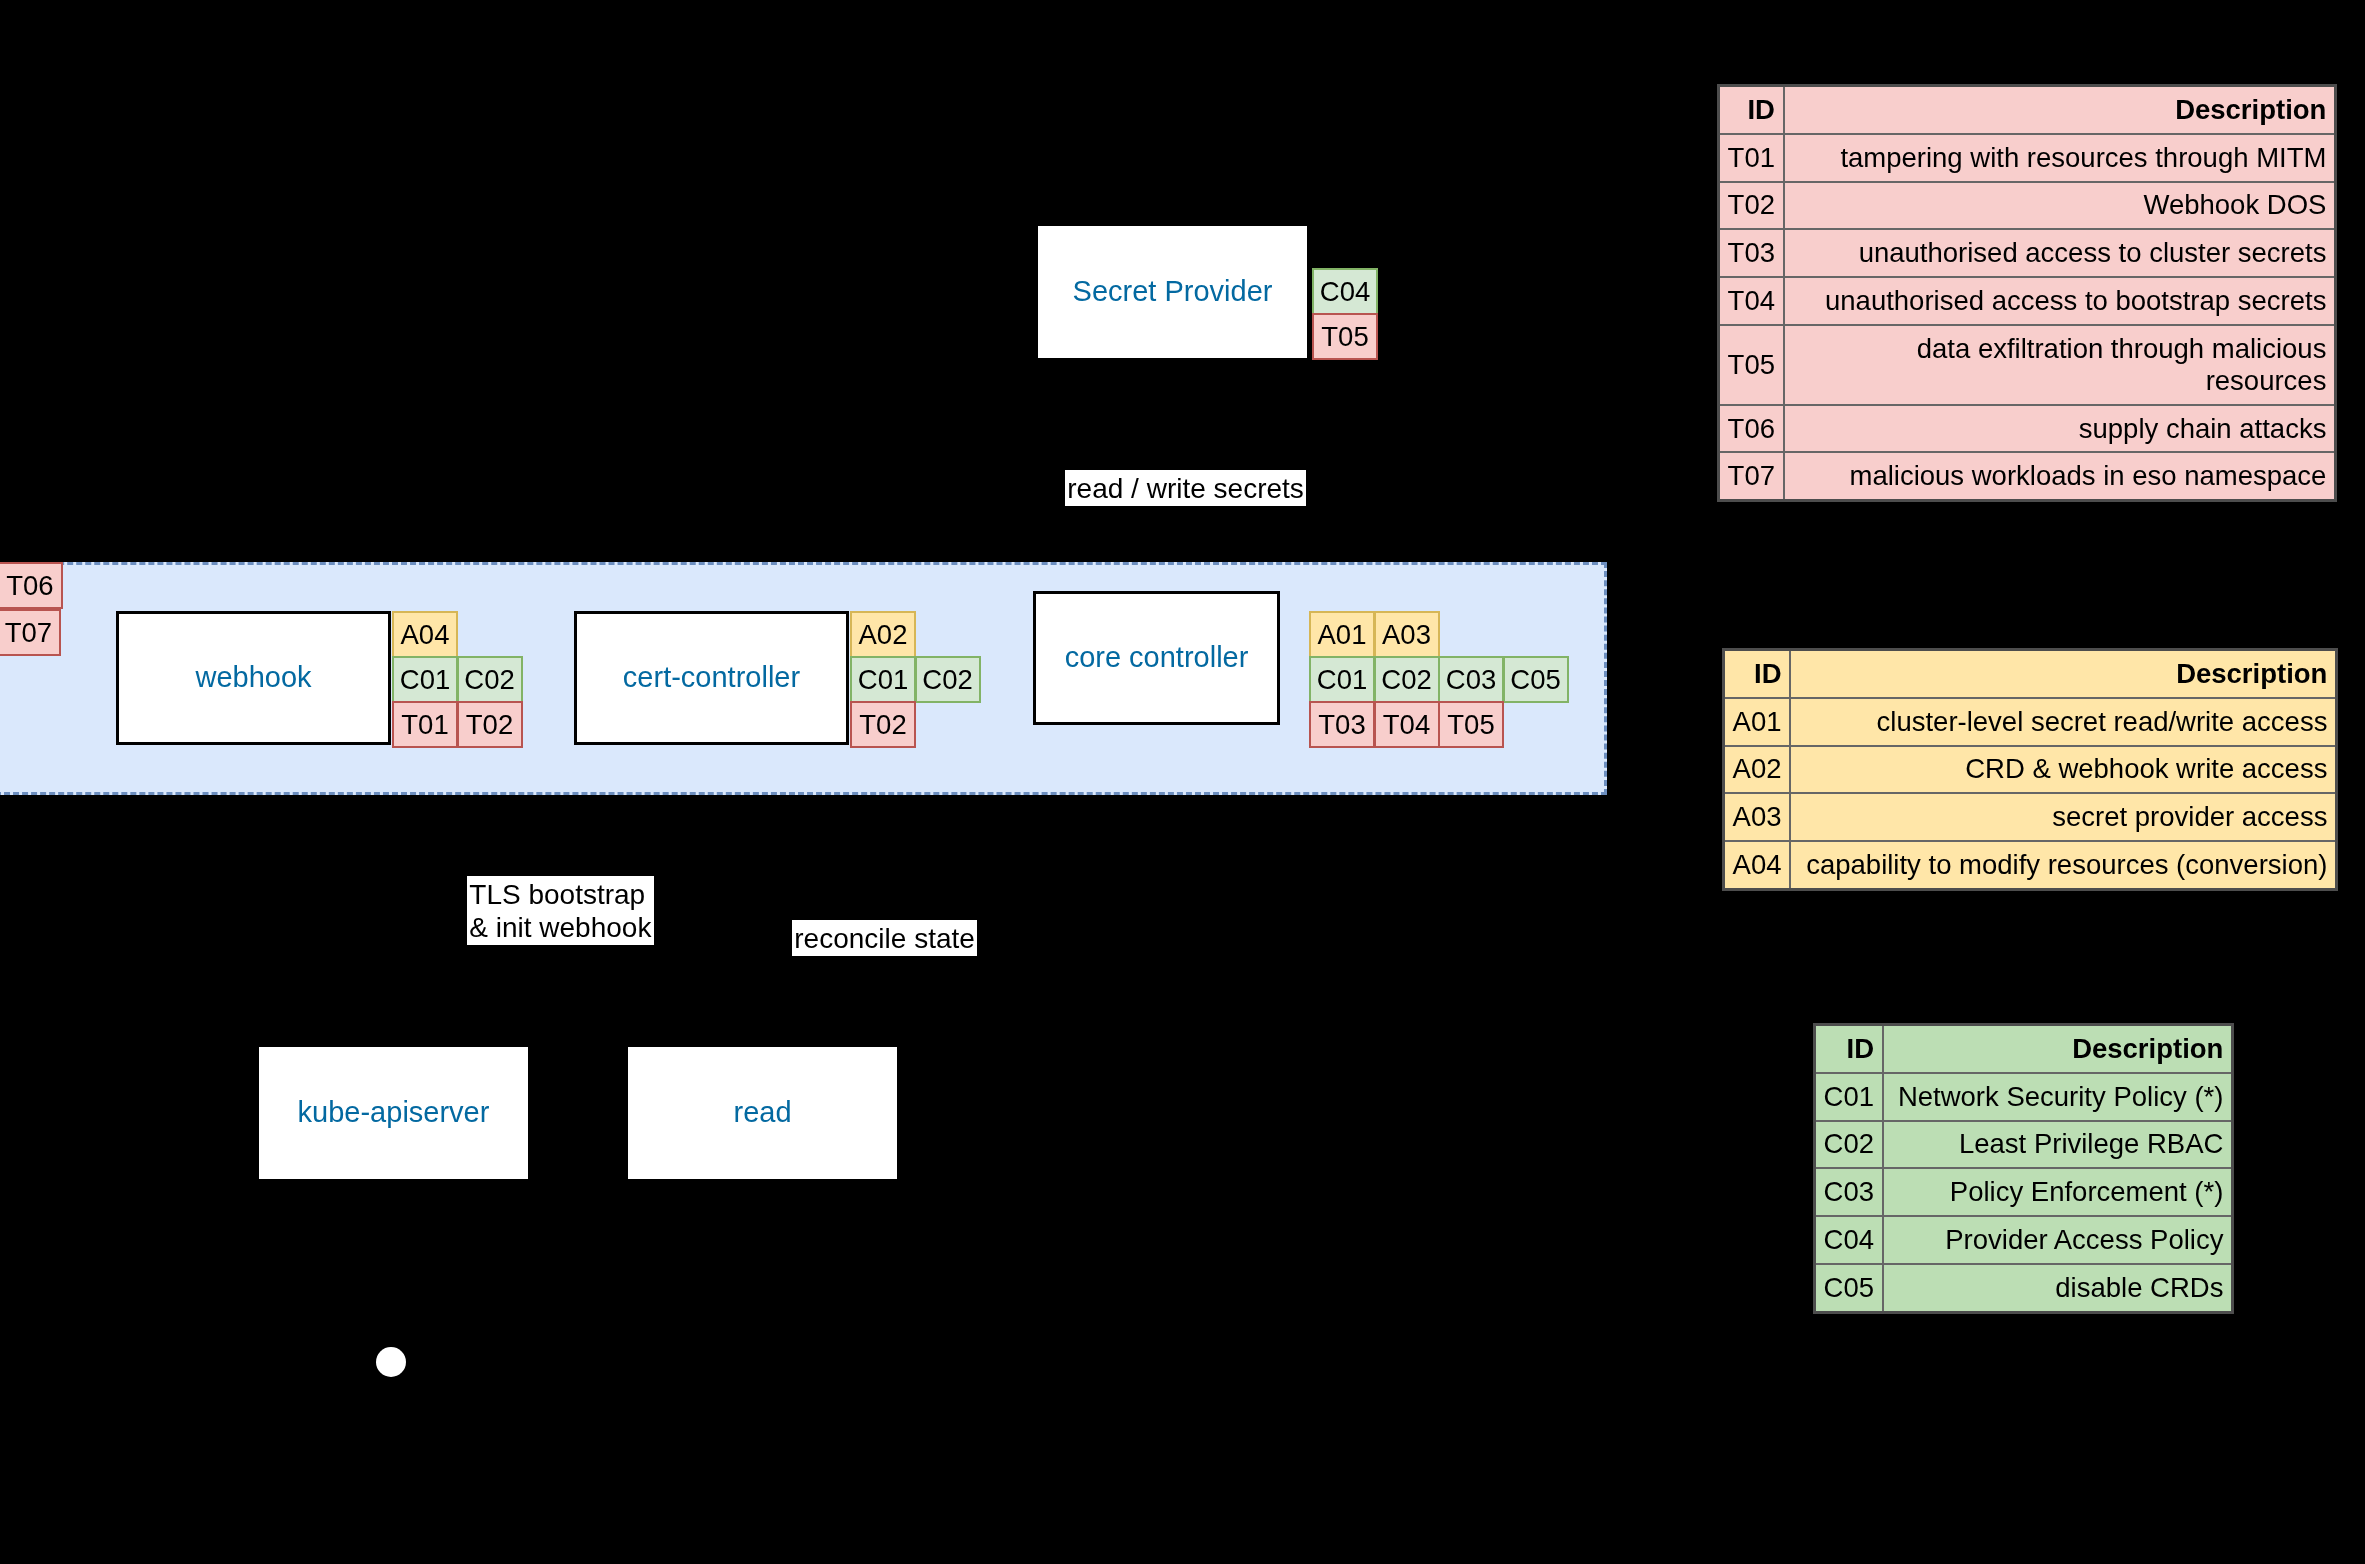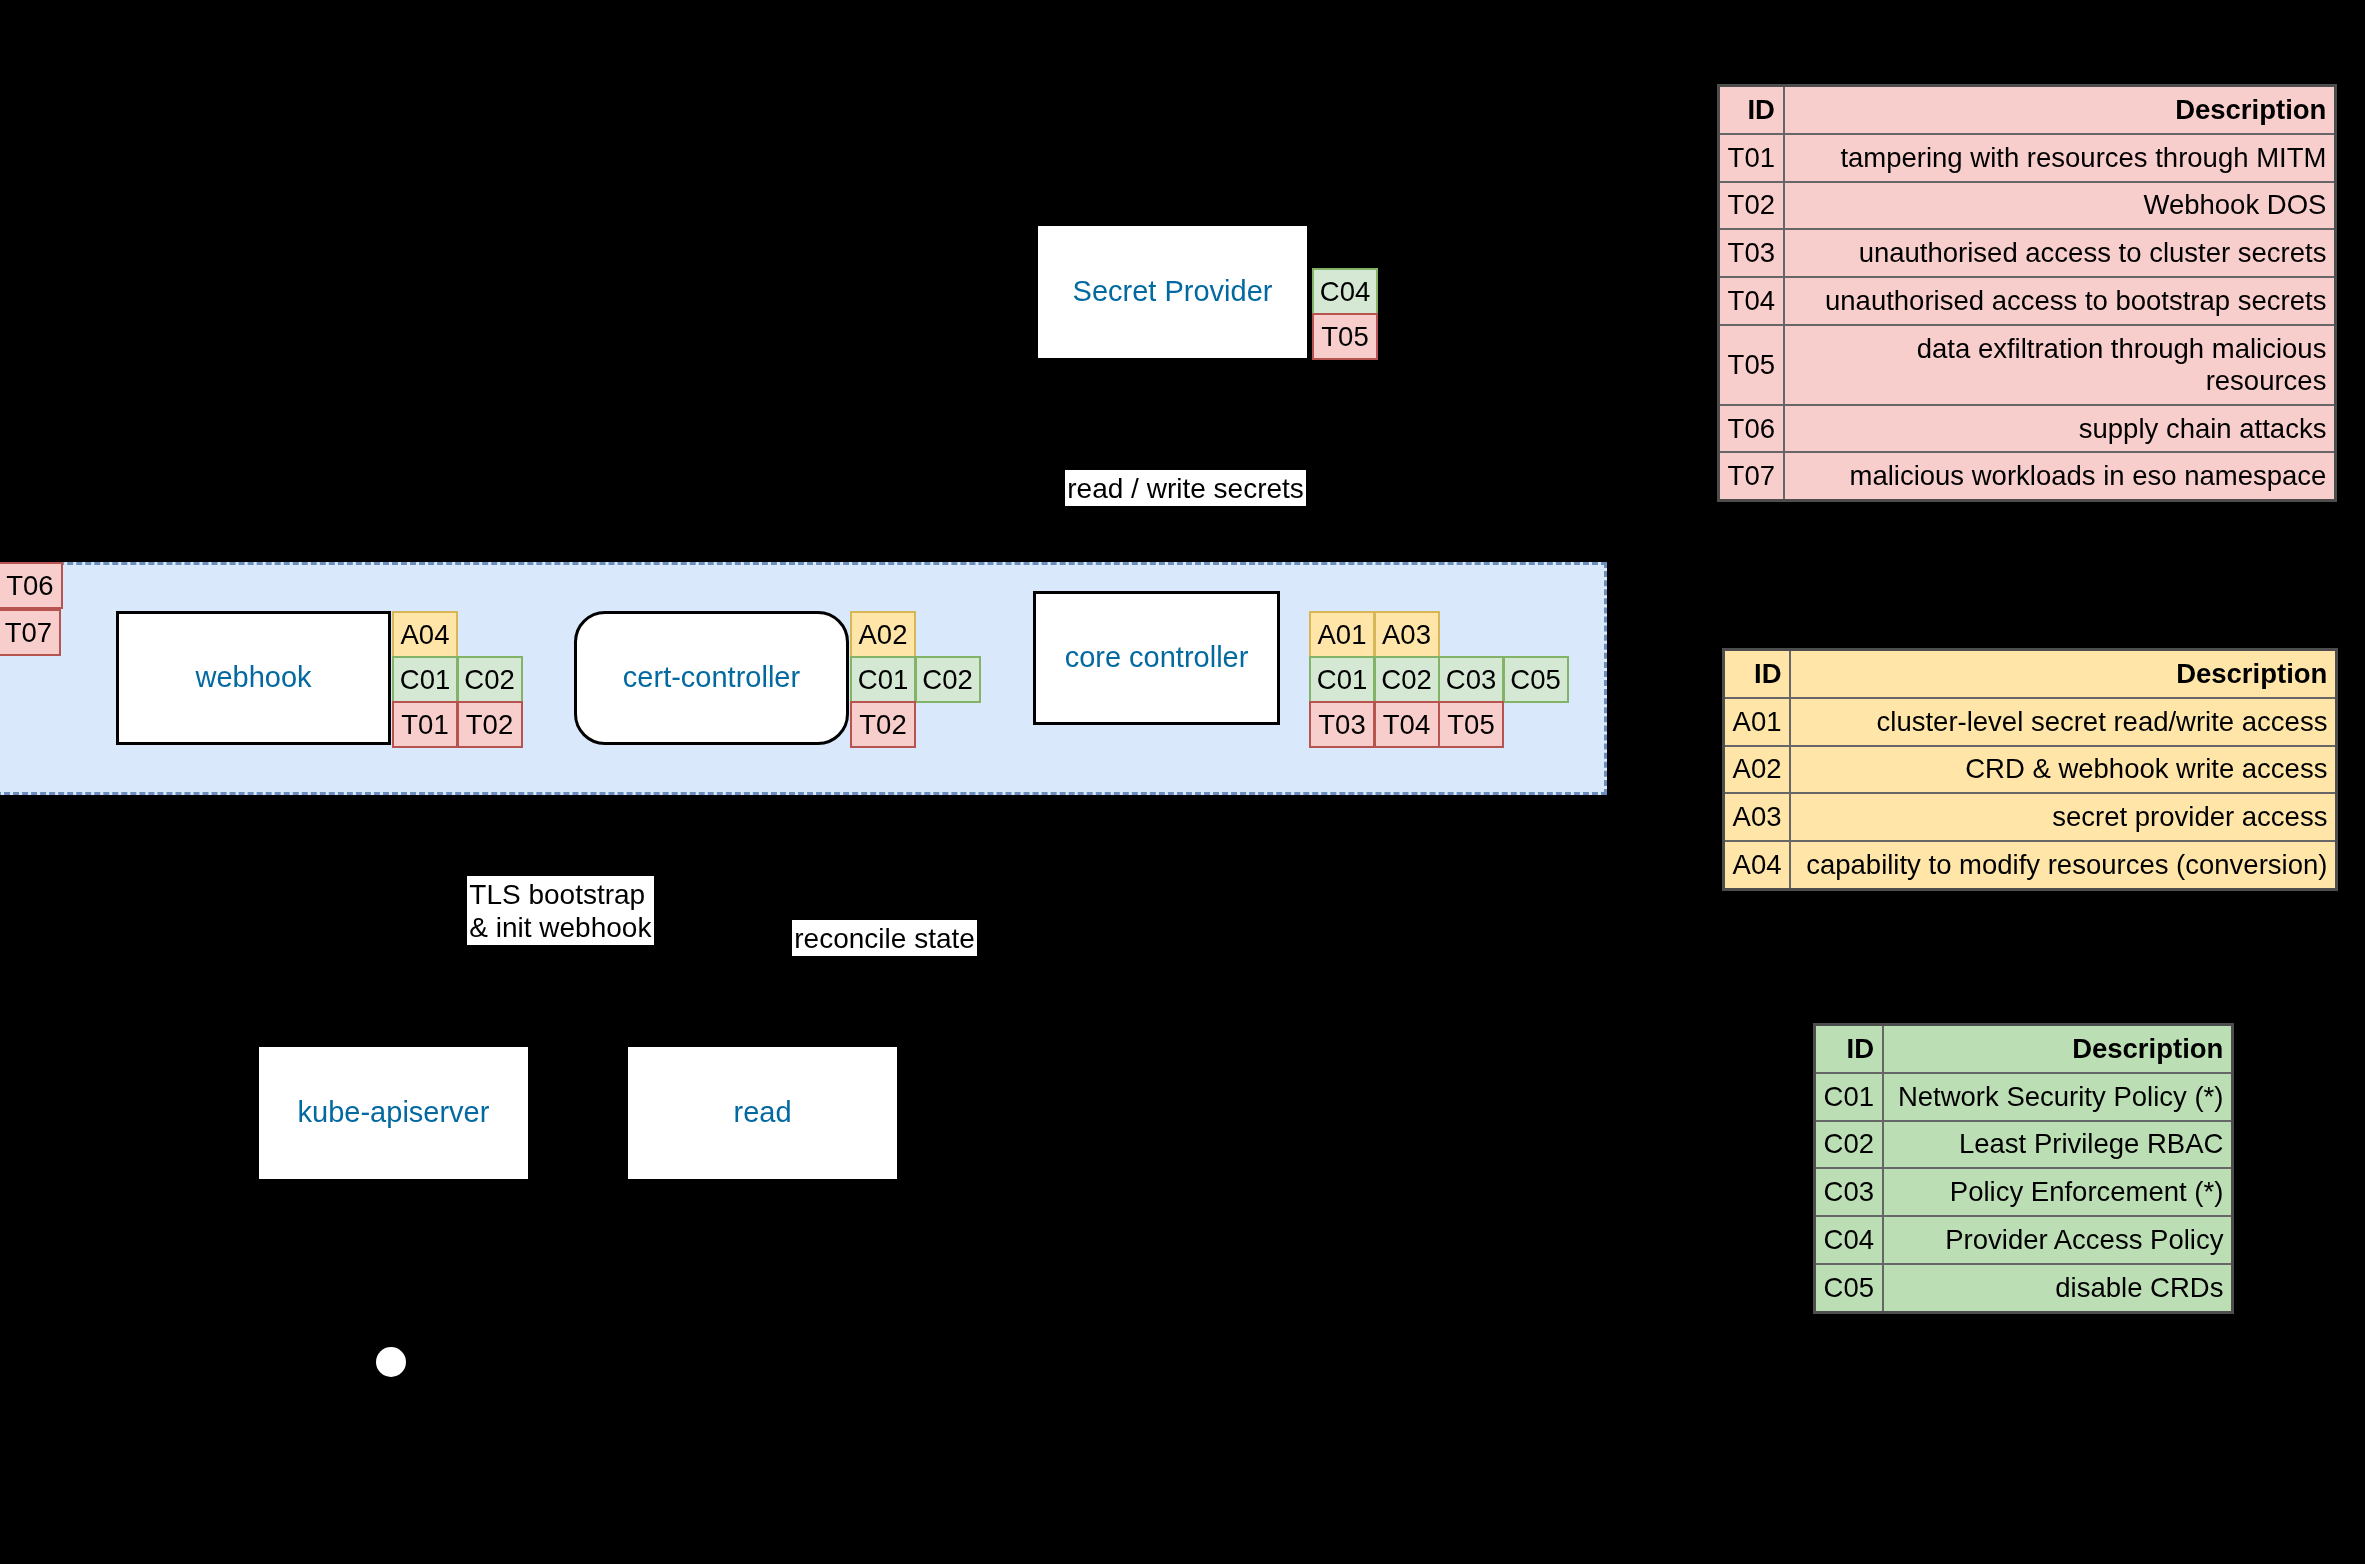--- a/index.html
+++ b/index.html
@@ -86,21 +86,21 @@
   </div>
   <div class="tagrow" style="left:392px;top:656px;">
     <div class="tag c">C01</div>
     <div class="tag c">C02</div>
   </div>
   <div class="tagrow" style="left:392px;top:701px;">
     <div class="tag t">T01</div>
     <div class="tag t">T02</div>
   </div>
 
-  <div class="node" style="left:574px;top:611px;width:275px;height:134px;border-radius:31px;">
+  <div class="node" style="left:574px;top:611px;width:275px;height:134px;">
     <span>cert-controller</span>
   </div>
   <div class="tagrow" style="left:850px;top:611px;">
     <div class="tag a">A02</div>
   </div>
   <div class="tagrow" style="left:850px;top:656px;">
     <div class="tag c">C01</div>
     <div class="tag c">C02</div>
   </div>
   <div class="tagrow" style="left:850px;top:701px;">

